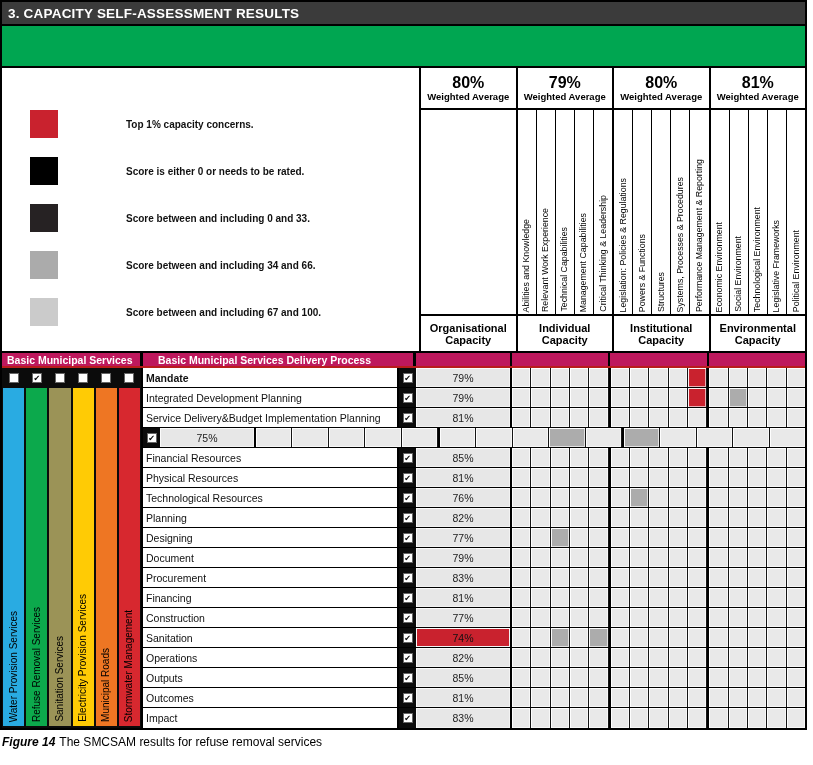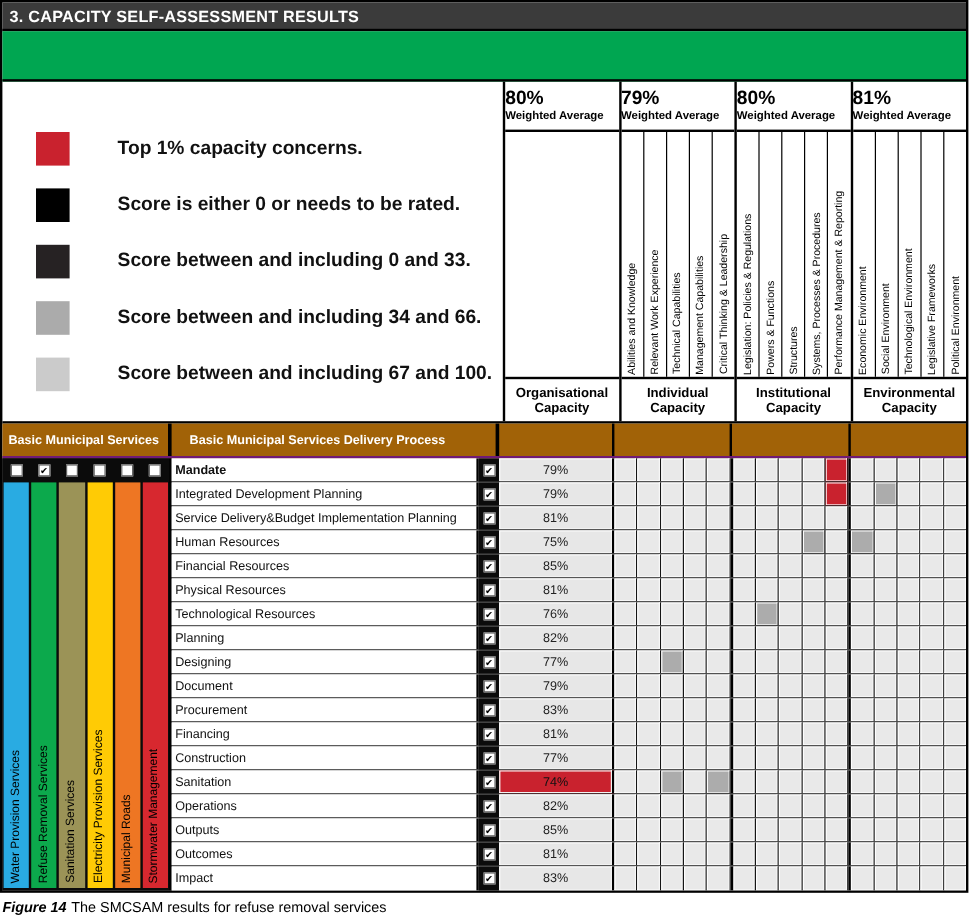--- a/index.html
+++ b/index.html
@@ -10,36 +10,36 @@
   
   .title-bar { height: 24px; background: #3B3B3B; border-bottom: 2px solid #000;
     color: #fff; font-weight: bold; font-size: 13.5px; display: flex; align-items: center; padding-left: 6px; letter-spacing: .2px; }
   .green-band { height: 42px; background: #00A651; border-bottom: 2px solid #000; }
 
   
   .header-row { display: flex; height: 285px; border-bottom: 2px solid #000; }
   .legend-panel { width: 417px; padding: 42px 0 0 28px; }
   .legend-item { display: flex; align-items: center; height: 28px; margin-bottom: 19px; }
   .legend-swatch { width: 28px; height: 28px; margin-right: 40px; flex: 0 0 auto; }
-  .legend-label { font-weight: bold; font-size: 16px; color: #111; }
+  .legend-label { font-weight: bold; font-size: 10px; color: #111; margin-left: 28px; }
 
   .capacity-groups { flex: 1; display: flex; }
   .cap-group { flex: 1; display: flex; flex-direction: column; border-left: 2px solid #000; }
-  .wavg { height: 42px; border-bottom: 2px solid #000; display: flex; flex-direction: column; justify-content: center; }
+  .wavg { height: 42px; border-bottom: 2px solid #000; display: flex; flex-direction: column; align-items: center; justify-content: center; }
   .wavg-pct { font-weight: bold; font-size: 16px; line-height: 17px; }
   .wavg-lbl { font-weight: bold; font-size: 9.5px; }
   .subcols { flex: 1; display: flex; }
   .vcol { flex: 1; display: flex; justify-content: center; align-items: flex-end; border-right: 1px solid #000; overflow: hidden; }
   .vcol:last-child { border-right: none; }
   .vcol.empty { border-right: none; }
   .vtext { writing-mode: vertical-rl; transform: rotate(180deg); font-size: 8.8px; line-height: 1; white-space: nowrap; padding: 2px 0 3px 0; color: #000; }
   .cap-label { height: 37px; border-top: 2px solid #000; display: flex; align-items: center; justify-content: center; text-align: center; font-weight: bold; font-size: 11px; padding: 1px 6px; }
 
   
-  .green-row { height: 29px; display: flex; background: #a16207; border-bottom: 2px solid #701a75; }
+  .green-row { height: 15px; display: flex; background: #be185d; border-bottom: 2px solid #b91c1c; }
   .svc-hdr { width: 141px; border-right: 3px solid #000; color: #fff; font-weight: bold; font-size: 10.5px; display: flex; align-items: center; padding-left: 5px; }
   .proc-hdr { width: 273px; border-right: 3px solid #000; color: #fff; font-weight: bold; font-size: 10.5px; display: flex; align-items: center; padding-left: 15px; }
   .green-seg-score { width: 96px; border-right: 2px solid #000; }
   .green-seg { flex: 1; border-right: 2px solid #000; }
   .green-seg:last-child { border-right: none; }
 
   
   .data-area { display: flex; height: 360px; }
   .sidebar { width: 141px; border-right: 2px solid #000; background: #0b0b0b; display: flex; flex-direction: column; }
   .checkbox-row { height: 20px; display: flex; background: #0b0b0b; align-items: center; }
@@ -316,21 +316,20 @@
               <div class="mcell"></div>
               <div class="mcell"></div>
               <div class="mcell gsep"></div>
               <div class="mcell"></div>
               <div class="mcell"></div>
               <div class="mcell"></div>
               <div class="mcell"></div>
             </div>
           </div>
           <div class="row">
-            <div class="row-label">Human Resources</div>
             <div class="row-check">
               <div class="cb checked">✔</div>
             </div>
             <div class="row-score">75%</div>
             <div class="row-matrix">
               <div class="mcell"></div>
               <div class="mcell"></div>
               <div class="mcell"></div>
               <div class="mcell"></div>
               <div class="mcell"></div>

